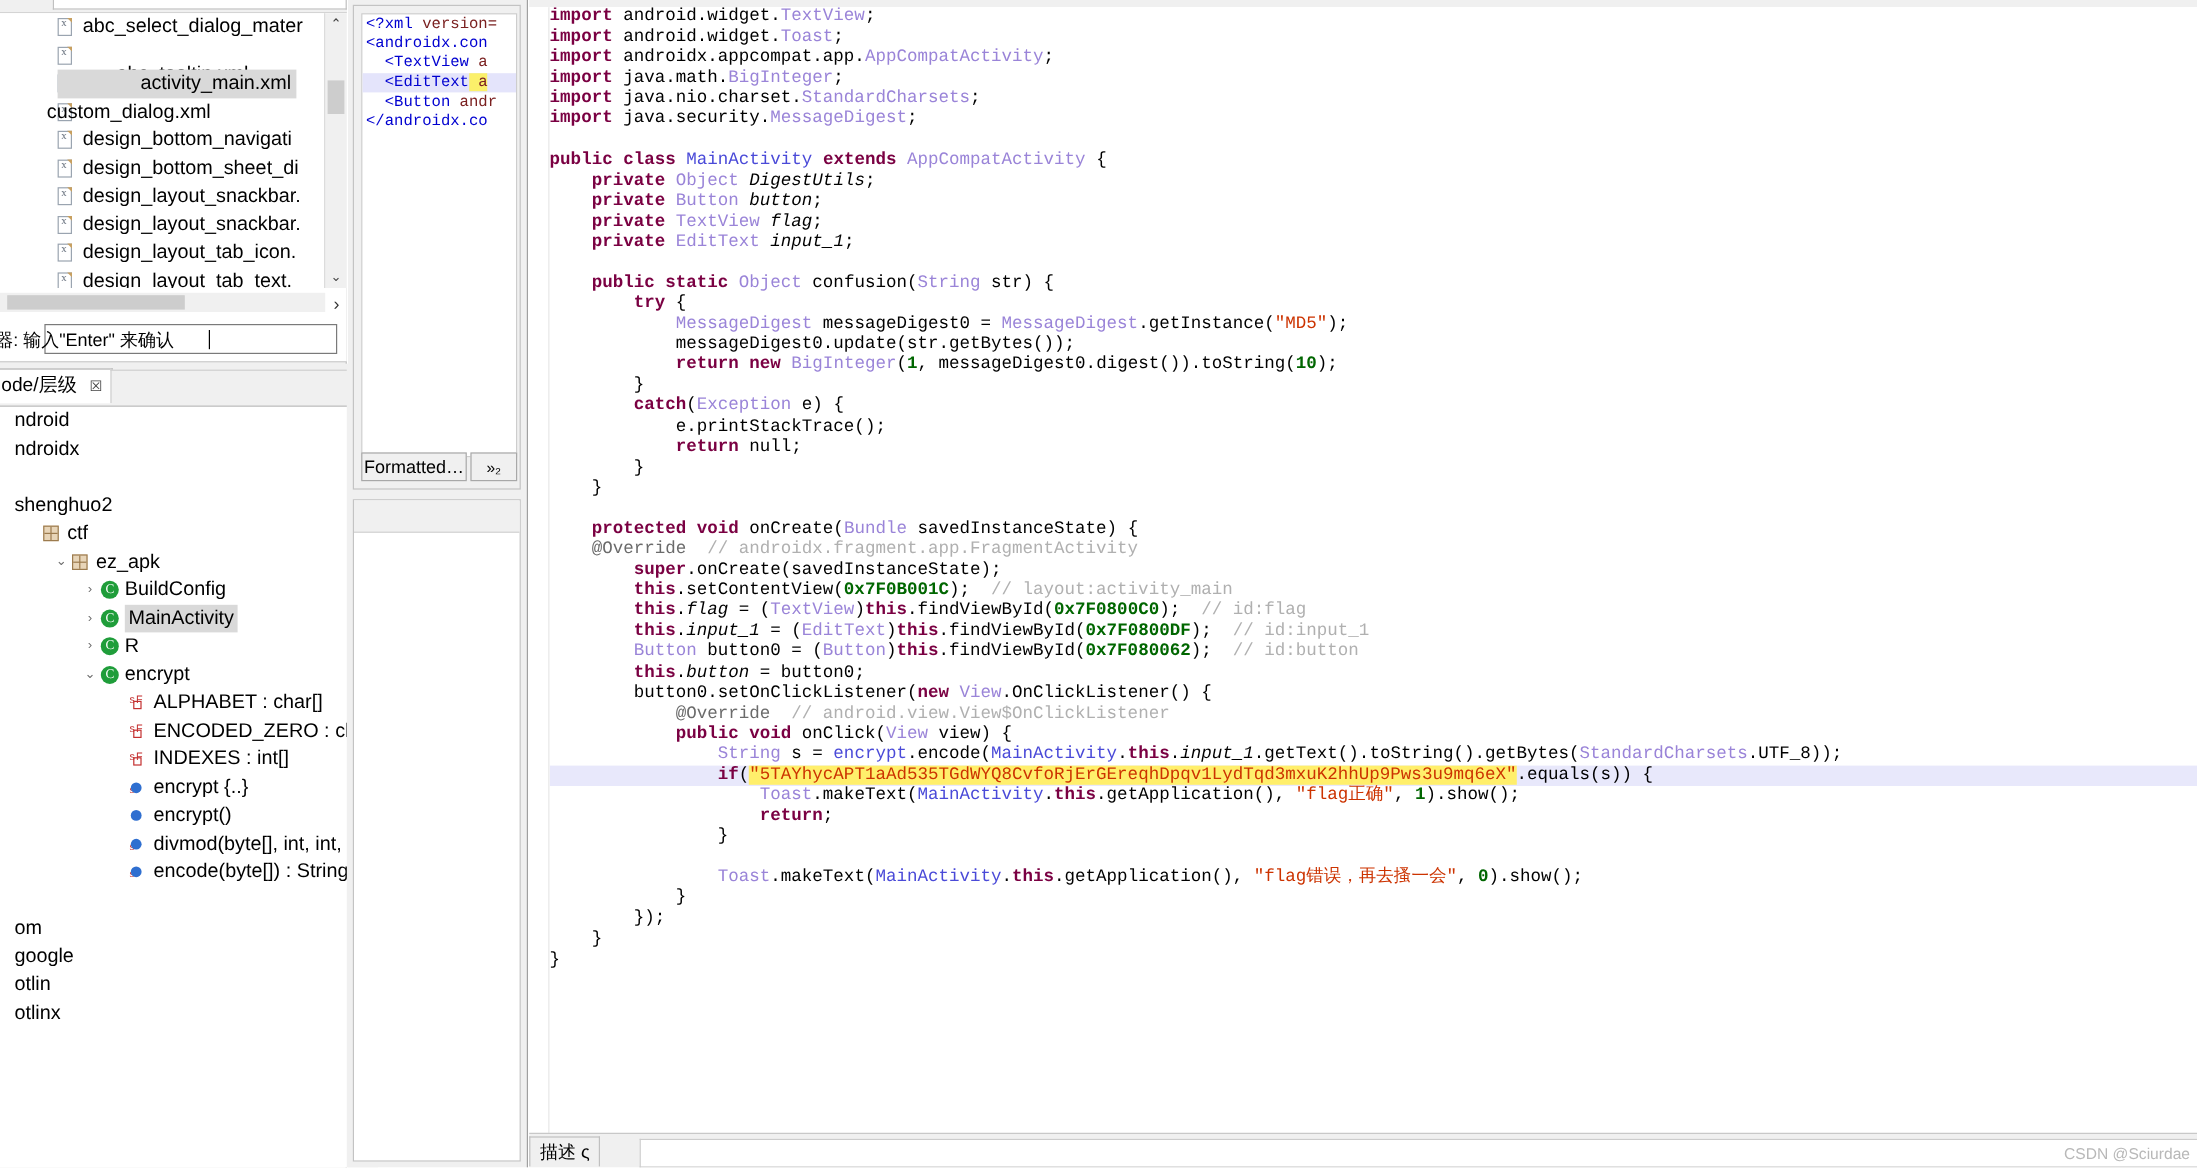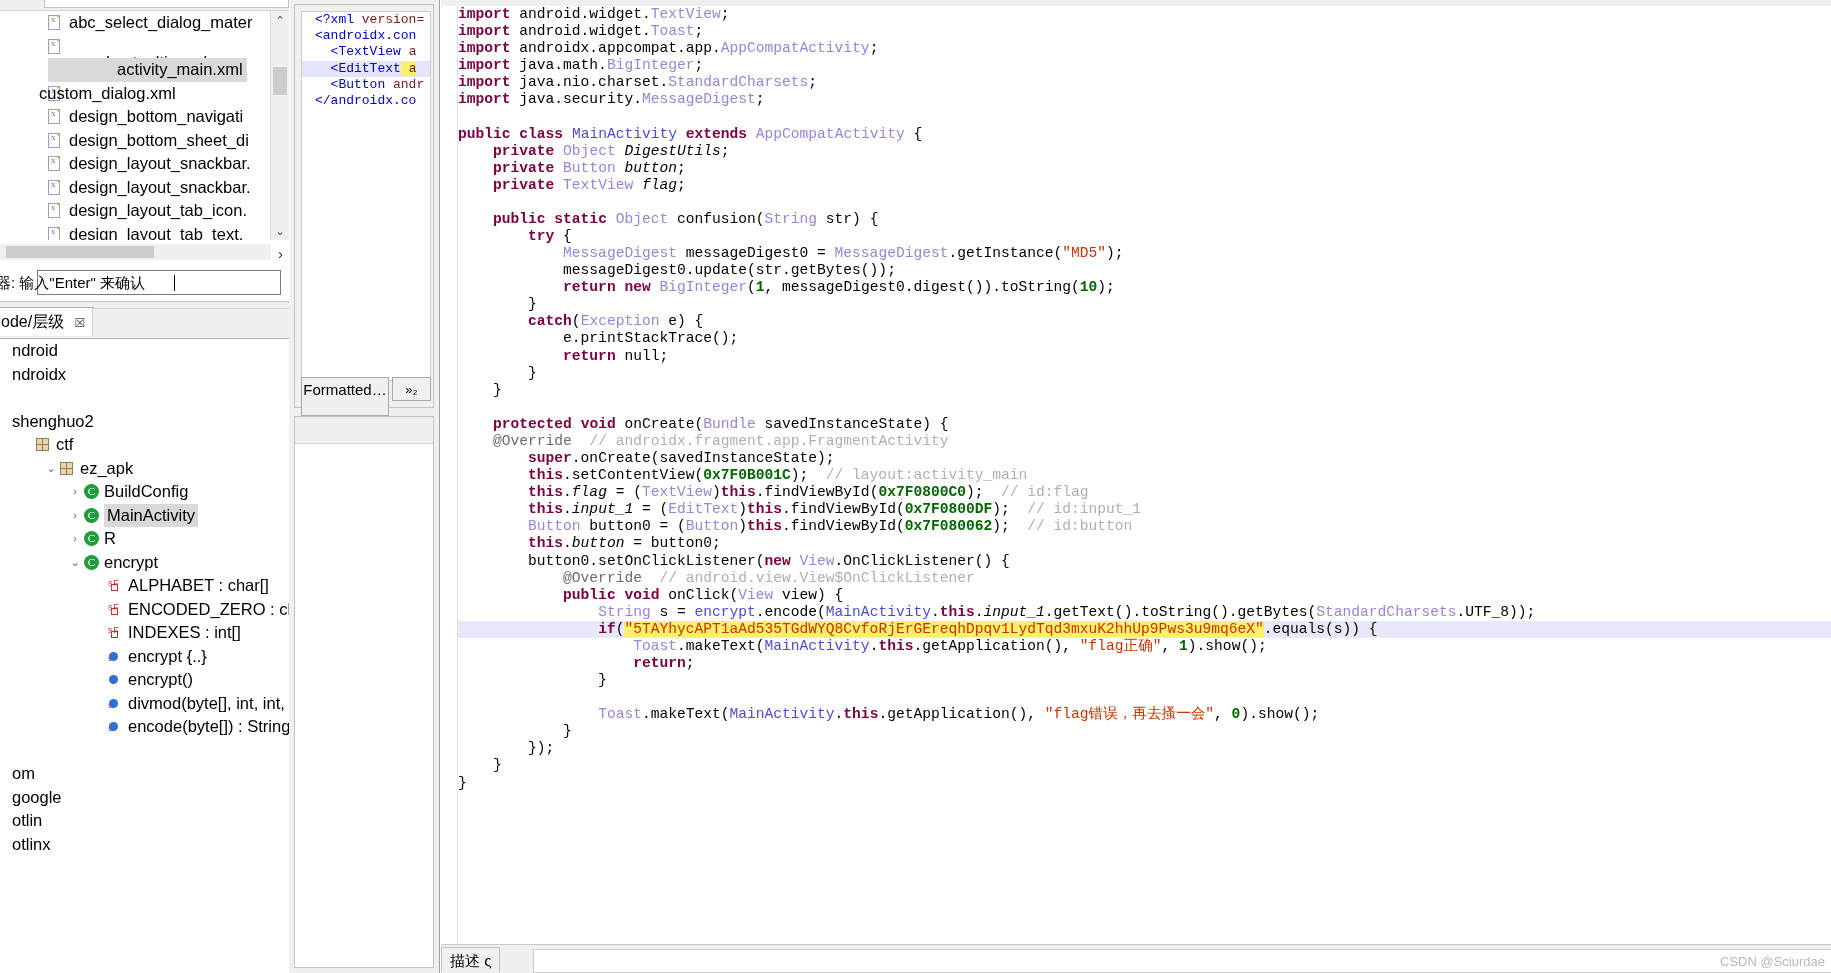--- a/index.html
+++ b/index.html
@@ -255,34 +255,34 @@
     background: #ffffff;
     border: 1px solid #cdcdcd;
     overflow: hidden;
     box-sizing: border-box;
   }
   .xml-line {
     height: 16.2px; line-height: 16.2px;
     font-family: "Liberation Mono", monospace;
     font-size: 13px;
     white-space: pre;
-    padding-left: 13px;
+    padding-left: 3px;
     color: #000;
   }
   .xml-line.sel { background: #e4e4fb; }
   .xtag { color: #0000d0; }
   .xatt { color: #7a2020; }
   .xhl { background: #fbf06a; }
   #xml-footer {
     position: absolute; left: 6px; bottom: 6px;
     width: 130px; height: 24px;
   }
   #xml-fmt-btn {
     position: absolute; left: 0; top: 0;
-    width: 88px; height: 39px;
+    width: 88px; height: 24px;
     background: #f0f0f0;
     border: 1px solid #a8a8a8;
     font-size: 15px; color: #000;
     line-height: 24px; text-align: center;
     box-sizing: border-box;
     white-space: nowrap;
     overflow: hidden;
   }
   #xml-more-btn {
     position: absolute; left: 91px; top: 0;
@@ -600,20 +600,21 @@
         <div class="cl"><span class="kw">import</span> android.widget.<span class="typ">Toast</span>;</div>
         <div class="cl"><span class="kw">import</span> androidx.appcompat.app.<span class="typ">AppCompatActivity</span>;</div>
         <div class="cl"><span class="kw">import</span> java.math.<span class="typ">BigInteger</span>;</div>
         <div class="cl"><span class="kw">import</span> java.nio.charset.<span class="typ">StandardCharsets</span>;</div>
         <div class="cl"><span class="kw">import</span> java.security.<span class="typ">MessageDigest</span>;</div>
         <div class="cl">&nbsp;</div>
         <div class="cl"><span class="kw">public</span> <span class="kw">class</span> <span class="typ2">MainActivity</span> <span class="kw">extends</span> <span class="typ">AppCompatActivity</span> {</div>
         <div class="cl">    <span class="kw">private</span> <span class="typ">Object</span> <span class="ita">DigestUtils</span>;</div>
         <div class="cl">    <span class="kw">private</span> <span class="typ">Button</span> <span class="ita">button</span>;</div>
         <div class="cl">    <span class="kw">private</span> <span class="typ">TextView</span> <span class="ita">flag</span>;</div>
+        <div class="cl">    <span class="kw">private</span> <span class="typ">EditText</span> <span class="ita">input_1</span>;</div>
         <div class="cl">&nbsp;</div>
         <div class="cl">    <span class="kw">public</span> <span class="kw">static</span> <span class="typ">Object</span> confusion(<span class="typ">String</span> str) {</div>
         <div class="cl">        <span class="kw">try</span> {</div>
         <div class="cl">            <span class="typ">MessageDigest</span> messageDigest0 = <span class="typ">MessageDigest</span>.getInstance(<span class="str">"MD5"</span>);</div>
         <div class="cl">            messageDigest0.update(str.getBytes());</div>
         <div class="cl">            <span class="kw">return</span> <span class="kw">new</span> <span class="typ">BigInteger</span>(<span class="num">1</span>, messageDigest0.digest()).toString(<span class="num">10</span>);</div>
         <div class="cl">        }</div>
         <div class="cl">        <span class="kw">catch</span>(<span class="typ">Exception</span> e) {</div>
         <div class="cl">            e.printStackTrace();</div>
         <div class="cl">            <span class="kw">return</span> null;</div>

